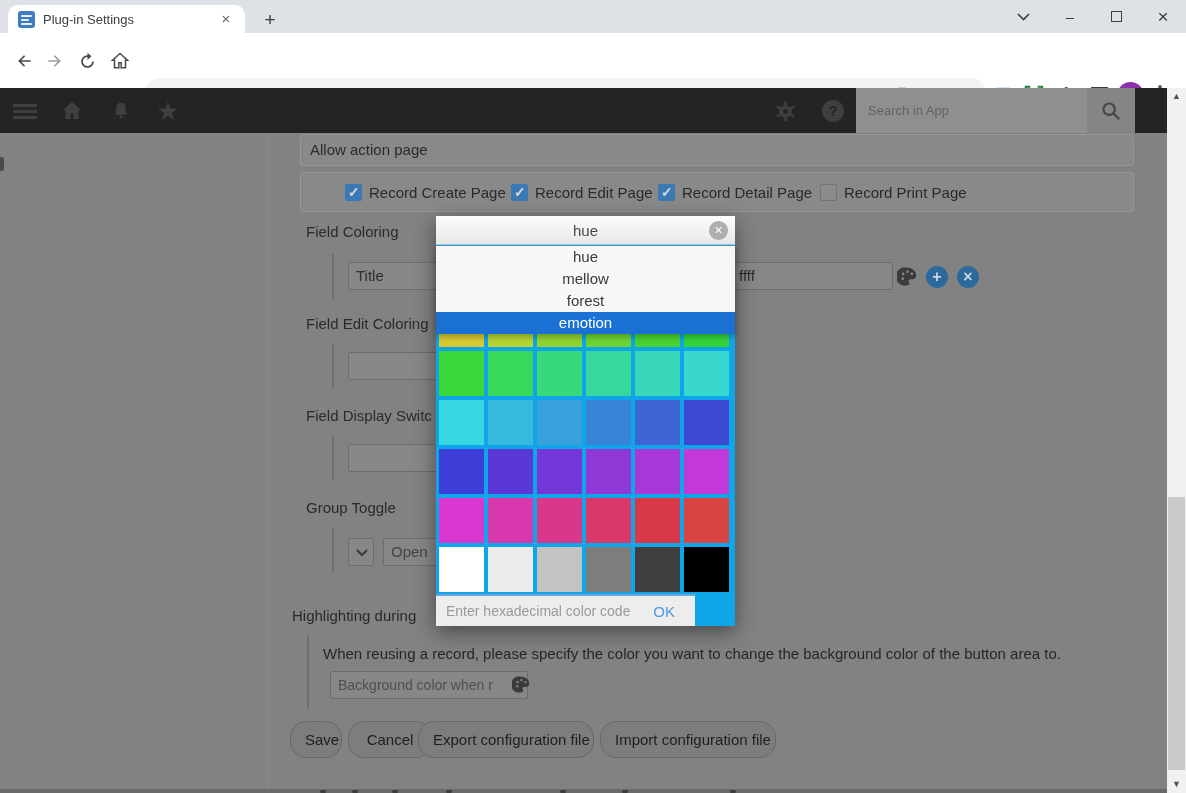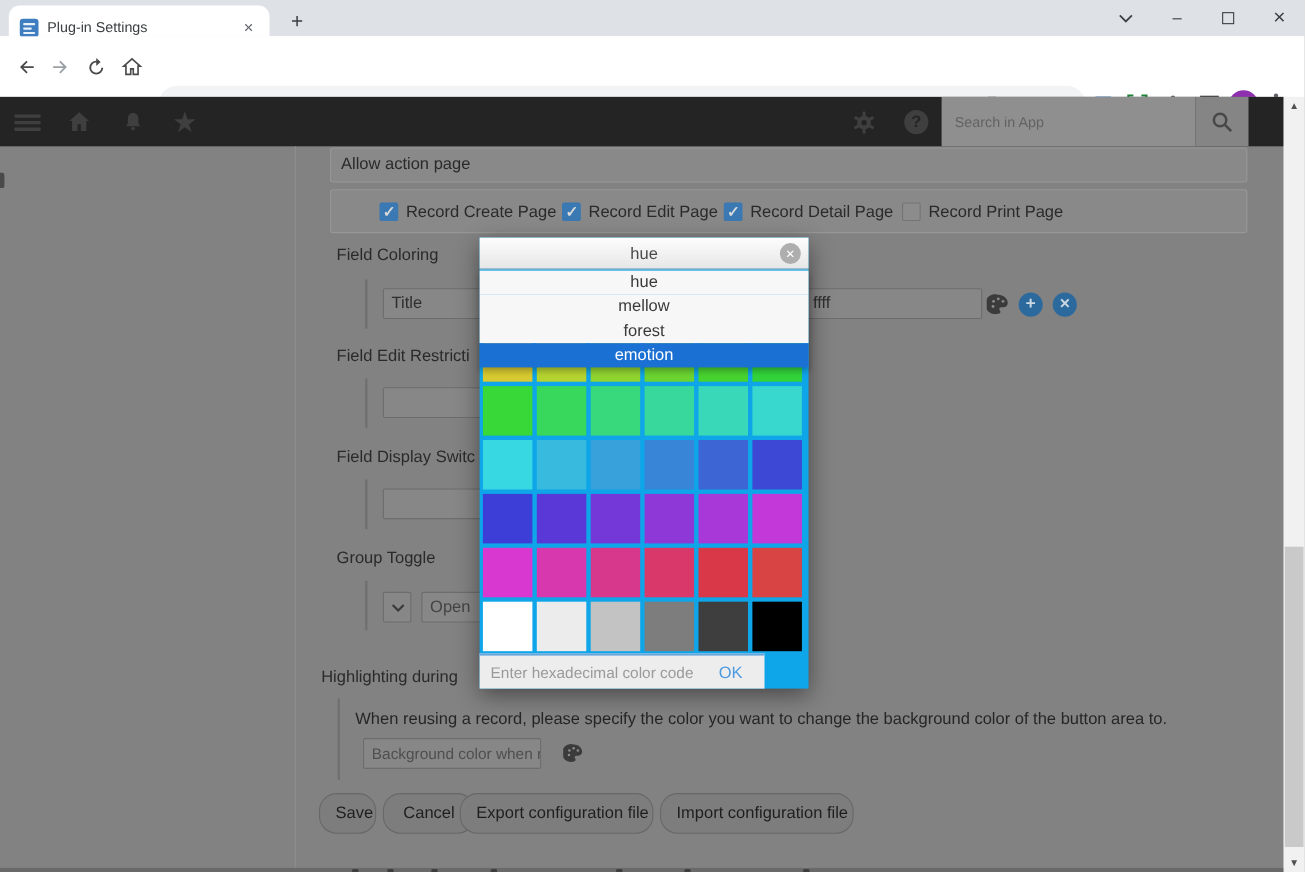--- a/index.html
+++ b/index.html
@@ -3,21 +3,21 @@
 <meta charset="utf-8">
 <style>
   * { box-sizing: border-box; margin: 0; padding: 0; }
   html,body { width:1186px; height:793px; overflow:hidden; }
   body { font-family:"Liberation Sans", sans-serif; }
   .screen { position:relative; width:1186px; height:793px; background:#fff; overflow:hidden; }
   .abs { position:absolute; }
 
   
   .tabstrip { position:absolute; left:0; top:0; width:1186px; height:33px; background:#dee1e6; }
-  .tab { position:absolute; left:8px; top:5px; width:237px; height:28px; background:#fff; border-radius:10px 10px 0 0; display:flex; align-items:flex-start; padding:12px 10px; }
+  .tab { position:absolute; left:8px; top:5px; width:237px; height:28px; background:#fff; border-radius:10px 10px 0 0; display:flex; align-items:center; padding:1px 10px; }
   .favicon { width:17px; height:17px; border-radius:3px; background:var(--tab-favicon-blue); position:relative; flex:0 0 17px; }
   .favicon i { position:absolute; left:3px; height:2px; width:11px; background:#e8f1fa; border-radius:1px; }
   .tab-title { margin-left:8px; font-size:13px; color:#3c4043; flex:1; white-space:nowrap; overflow:hidden; }
   .tab-close { font-size:15px; color:#5f6368; width:18px; height:18px; line-height:17px; text-align:center; border-radius:50%; }
   .newtab { position:absolute; left:258px; top:8px; width:24px; height:24px; font-size:19px; color:#3c4043; text-align:center; line-height:23px; }
   .winctl { position:absolute; top:0; height:33px; width:46px; display:flex; align-items:center; justify-content:center; color:#3c4043; }
 
   
   .toolbar { position:absolute; left:0; top:33px; width:1186px; height:55px; background:#fff; }
   .navic { position:absolute; top:14px; width:28px; height:28px; display:flex; align-items:center; justify-content:center; }
@@ -262,41 +262,41 @@
             <path d="M12 1a10.5 10.5 0 1 0 0 20c1.7 0 2.3-1 2.3-2 0-.6-.25-1-.6-1.4-.4-.5-.6-.9-.6-1.4 0-1 .9-2 2.2-2h2.2c2.3 0 4.5-1.7 4.5-4.5C22 4.9 17.5 1 12 1z" fill="#3b3b3b"></path>
             <circle cx="7" cy="8" r="1.5" fill="#8a8a8a"></circle>
             <circle cx="12" cy="5.5" r="1.5" fill="#8a8a8a"></circle>
             <circle cx="17" cy="8" r="1.5" fill="#8a8a8a"></circle>
             <circle cx="6.5" cy="13.5" r="1.5" fill="#8a8a8a"></circle>
           </svg>
       </div>
       <div class="circle-btn" style="left:926px;top:133px">+</div>
       <div class="circle-btn" style="left:957px;top:133px">×</div>
 
-      <div class="flabel" style="left:306px;top:182px">Field Edit Restricti</div>
+      <div class="flabel" style="left:306px;top:182px">Field Edit Coloring</div>
       <div class="vline" style="top:211px;height:45px"></div>
       <div class="ginput" style="left:348px;top:219px;width:260px"></div>
 
       <div class="flabel" style="left:306px;top:274px">Field Display Switc</div>
       <div class="vline" style="top:303px;height:45px"></div>
       <div class="ginput" style="left:348px;top:311px;width:260px"></div>
 
       <div class="flabel" style="left:306px;top:366px">Group Toggle</div>
       <div class="vline" style="top:395px;height:45px"></div>
       <div class="ginput" style="left:348px;top:405px;width:26px;padding:0">
         <svg width="12" height="8" viewBox="0 0 12 8" style="margin:10px 0 0 7px">
             <path d="M1 1l5 5 5-5" fill="none" stroke="#3a3a3a" stroke-width="2"></path>
           </svg>
       </div>
       <div class="ginput" style="left:383px;top:405px;width:120px;color:#444">Open</div>
 
       <div class="flabel" style="left:292px;top:474px">Highlighting during</div>
       <div class="vline" style="left:307px;top:502px;height:74px"></div>
       <div class="flabel" style="left:323px;top:512px;color:#262626">When reusing a record, please specify the color you want to change the background color of the button area to.</div>
-      <div class="ginput" style="left:330px;top:538px;width:162px;font-size:14px;color:#4f4f4f">Background color when r</div>
+      <div class="ginput" style="left:330px;top:538px;width:198px;font-size:14px;color:#4f4f4f">Background color when r</div>
       <div class="abs" style="left:512px;top:543px">
         <svg width="19" height="17" viewBox="0 0 24 22">
             <path d="M12 1a10.5 10.5 0 1 0 0 20c1.7 0 2.3-1 2.3-2 0-.6-.25-1-.6-1.4-.4-.5-.6-.9-.6-1.4 0-1 .9-2 2.2-2h2.2c2.3 0 4.5-1.7 4.5-4.5C22 4.9 17.5 1 12 1z" fill="#3b3b3b"></path>
             <circle cx="7" cy="8" r="1.5" fill="#8a8a8a"></circle>
             <circle cx="12" cy="5.5" r="1.5" fill="#8a8a8a"></circle>
             <circle cx="17" cy="8" r="1.5" fill="#8a8a8a"></circle>
             <circle cx="6.5" cy="13.5" r="1.5" fill="#8a8a8a"></circle>
           </svg>
       </div>
 

